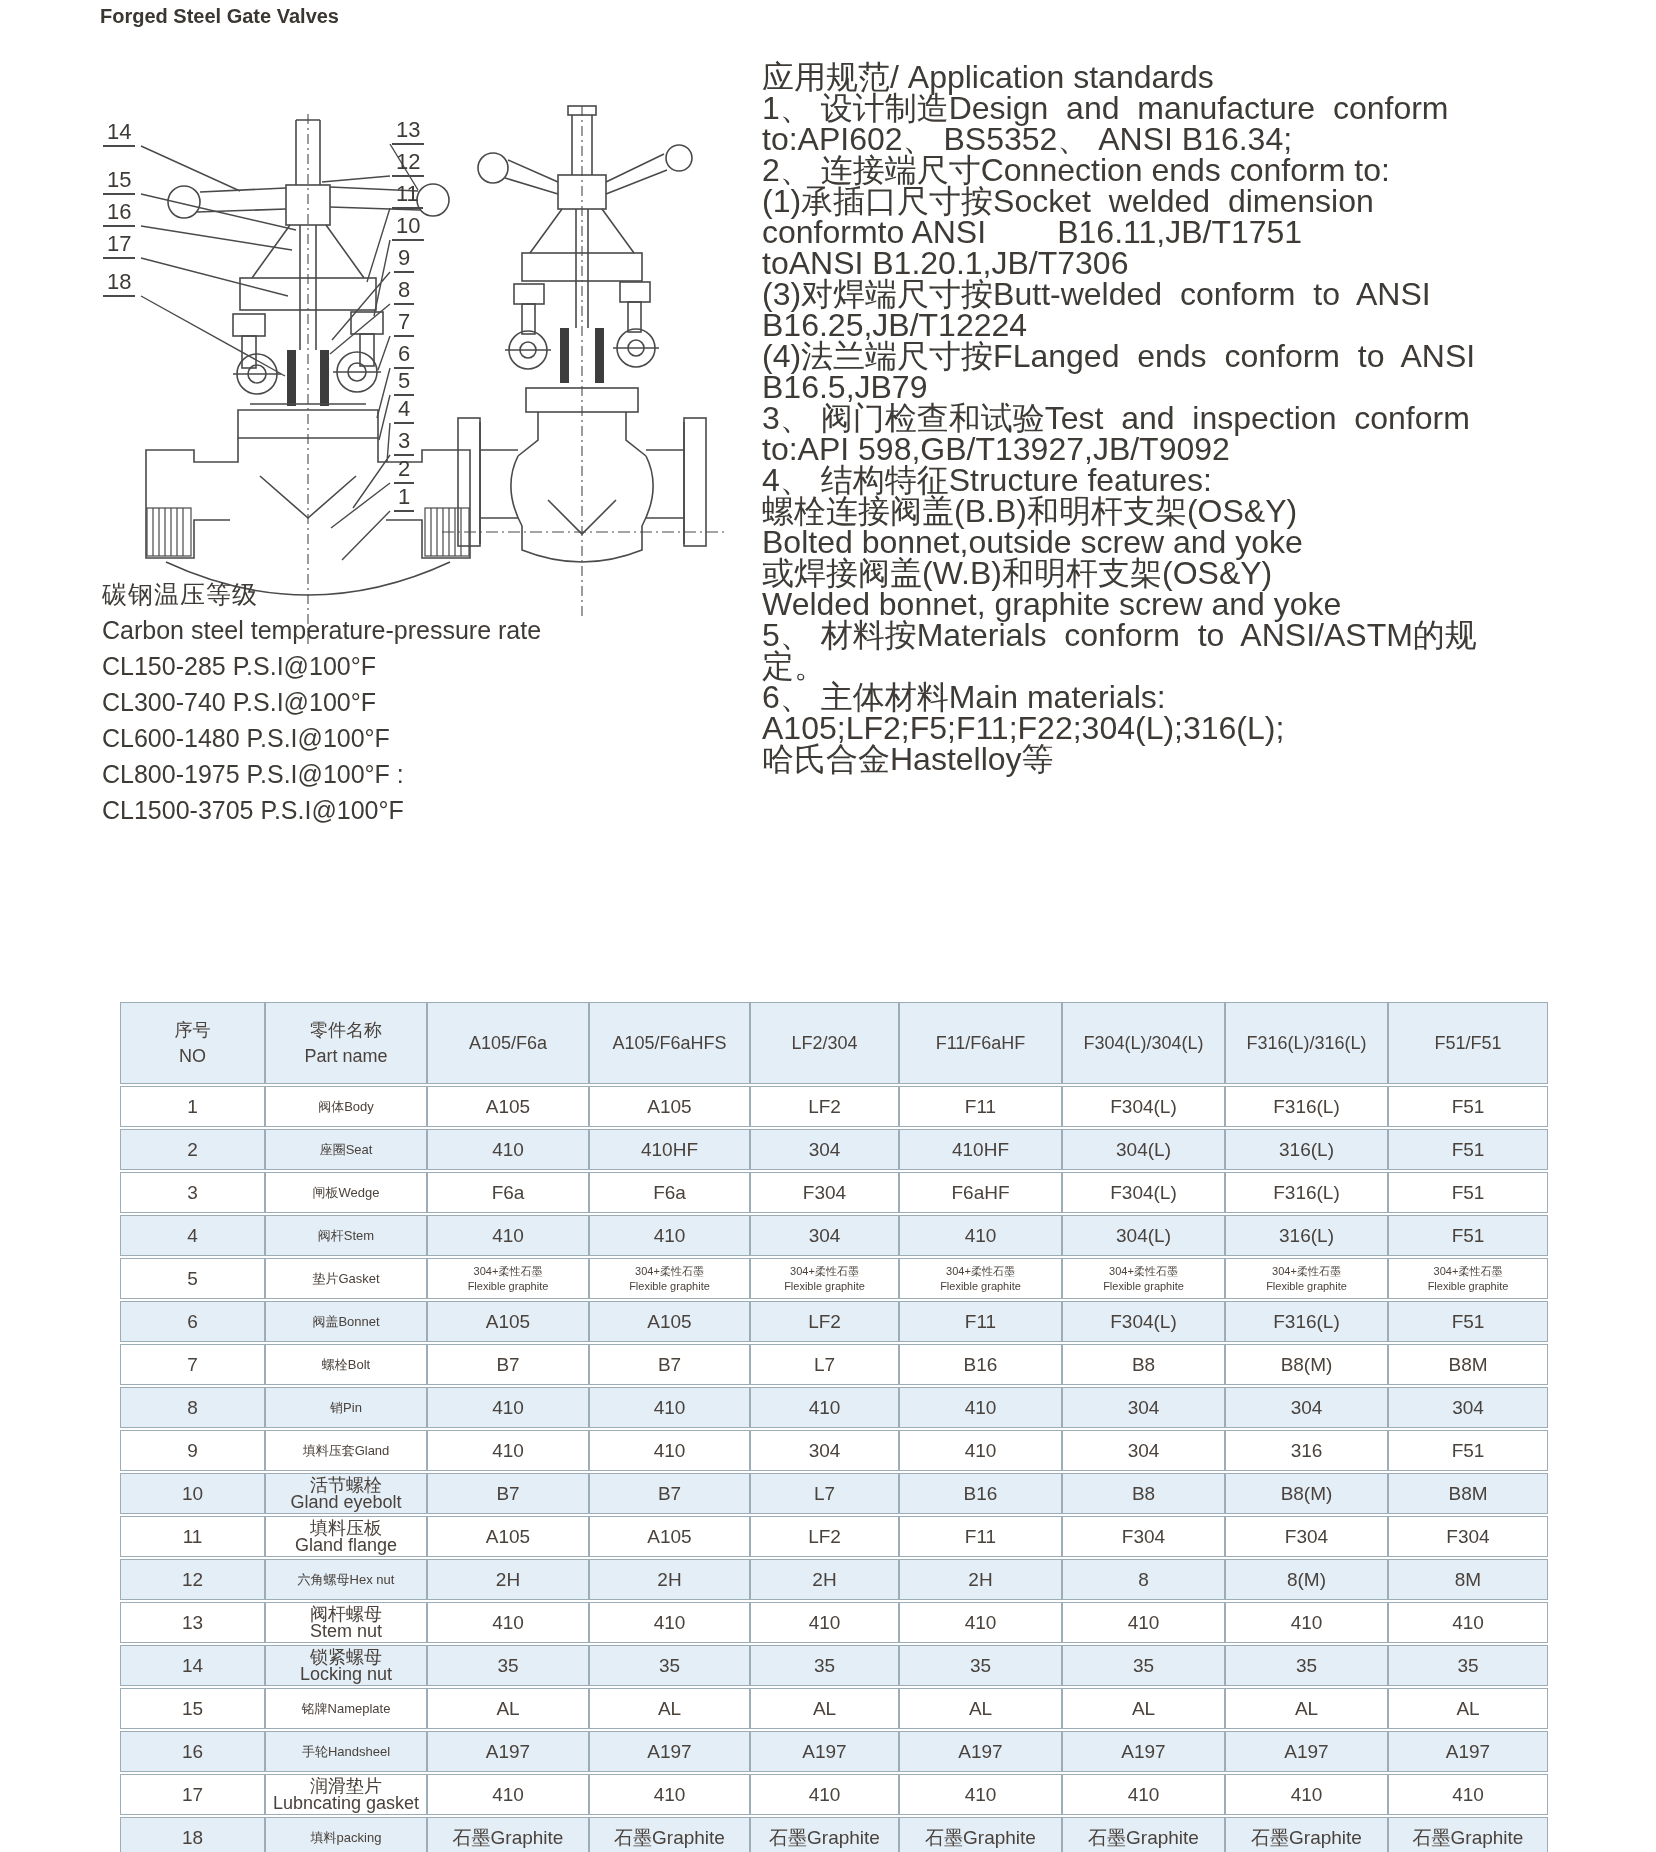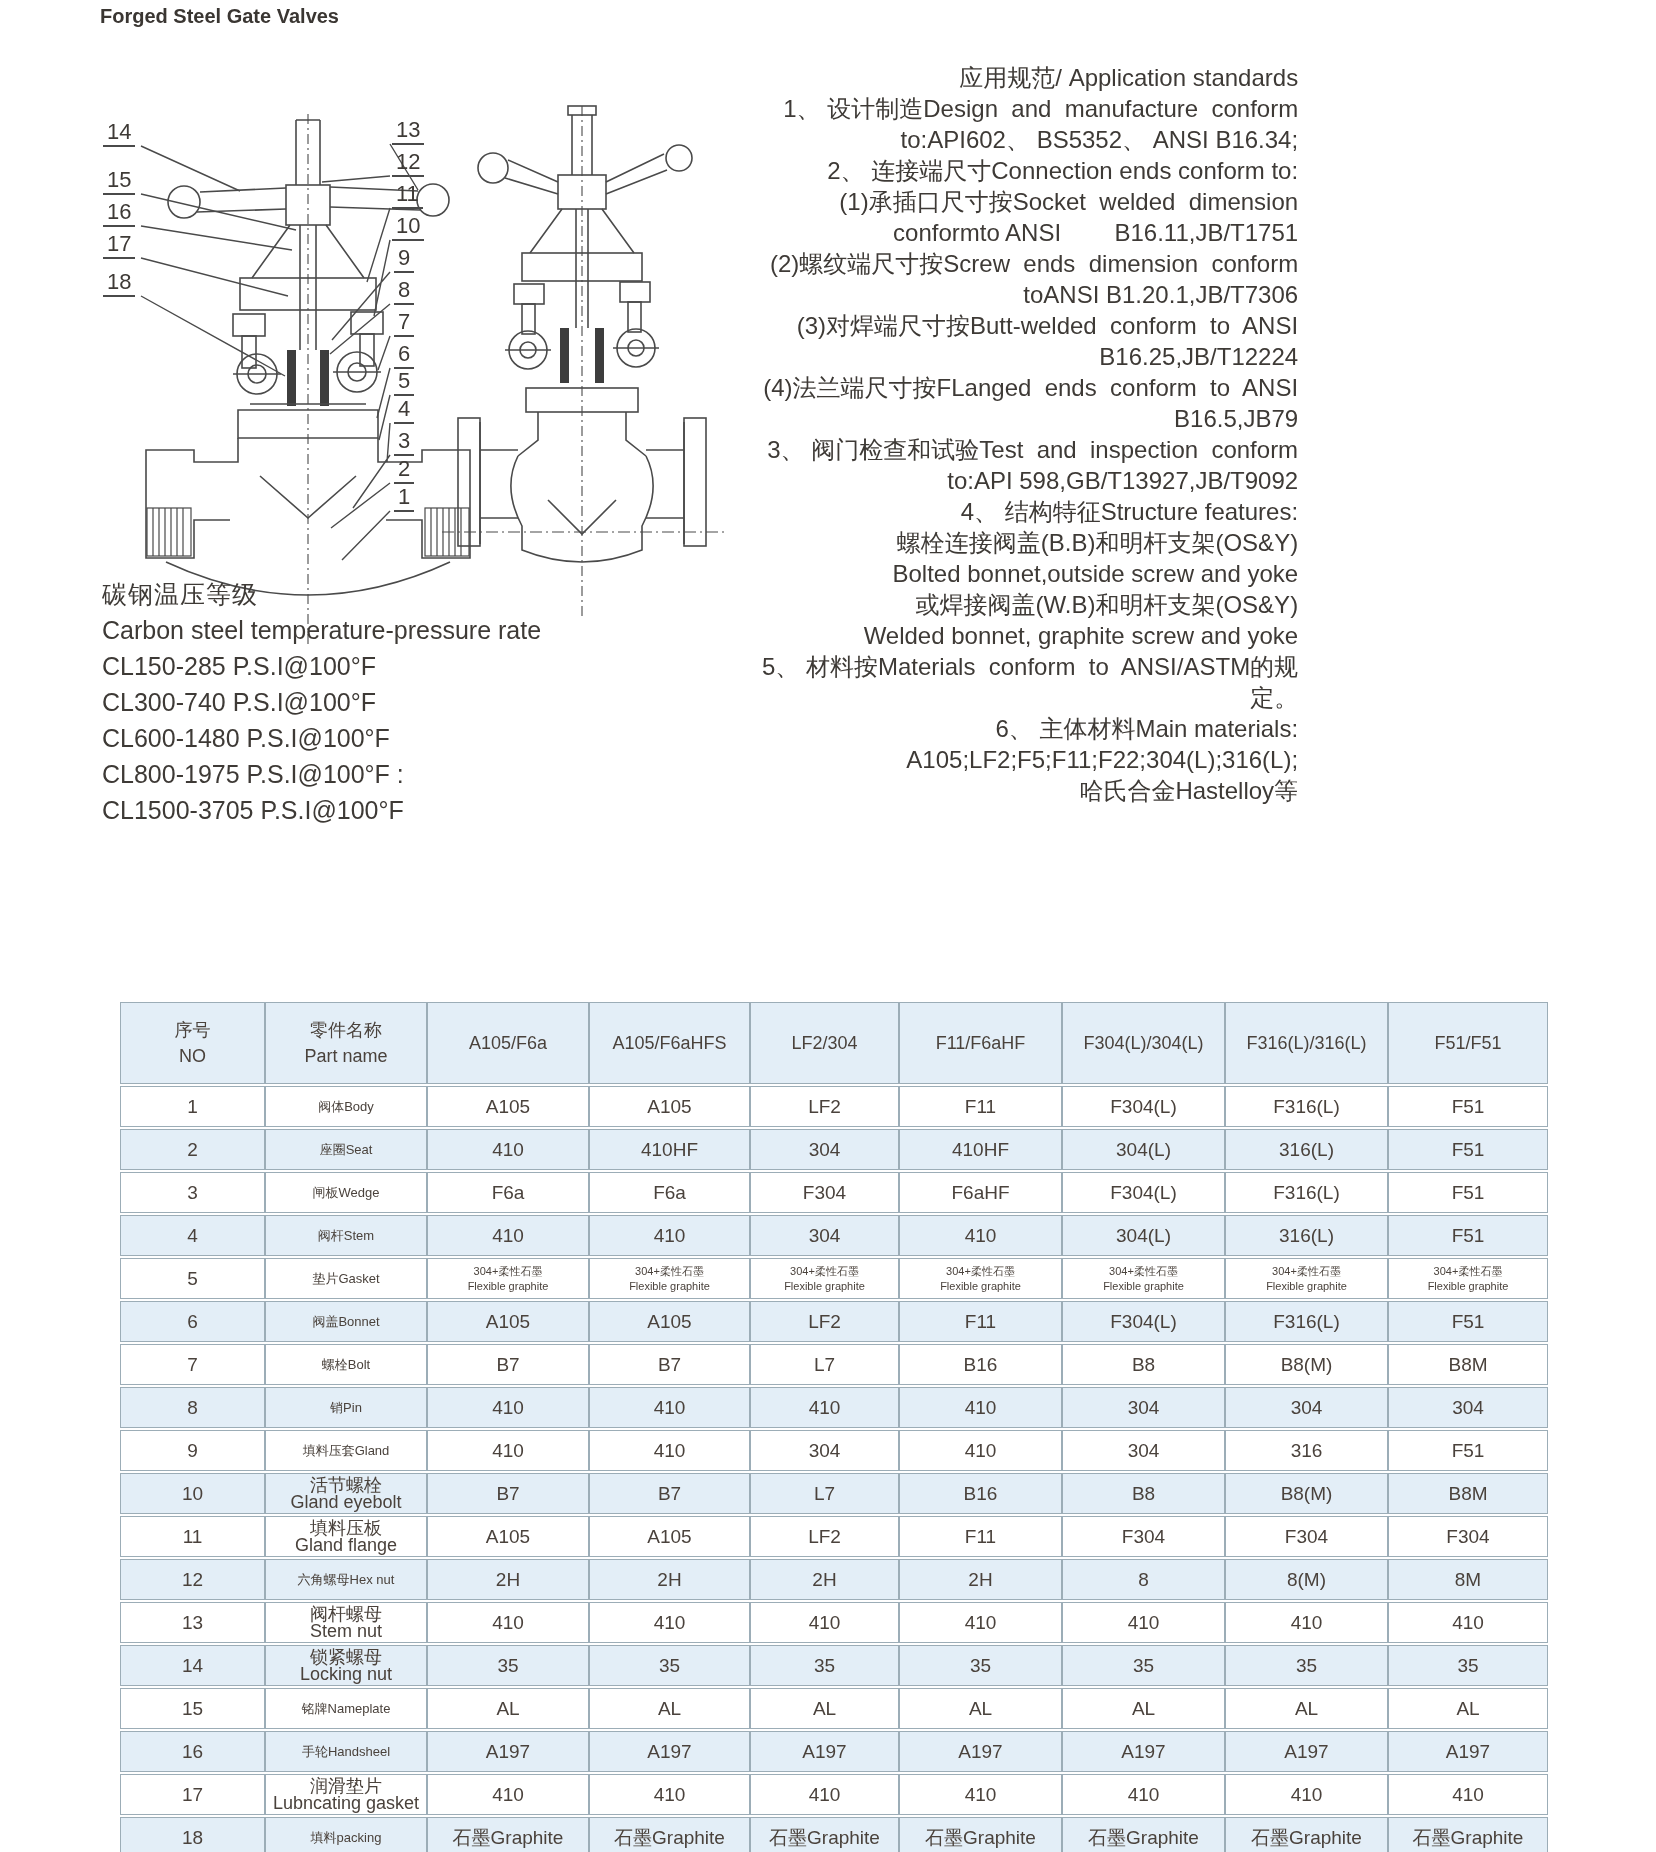--- a/index.html
+++ b/index.html
@@ -8,21 +8,21 @@
   .title{position:absolute;left:100px;top:5px;font-size:20px;font-weight:bold;color:#3a3632;}
   
   .drawing{position:absolute;left:90px;top:88px;width:680px;height:565px;}
   .drawing svg{position:absolute;left:0;top:0;}
   .callout{position:absolute;font-size:22px;line-height:24px;color:#3e3a36;
            border-bottom:2px solid #4a4a4a;padding:0 4px 1px 4px;}
   
   .temp{position:absolute;left:102px;top:576px;font-size:25px;line-height:36px;color:#3e3a36;}
   .temp .cn{letter-spacing:1px;}
   
-  .std{position:absolute;left:762px;top:62px;font-size:24px;line-height:31px;color:#3e3a36;text-align:right;}
+  .std{position:absolute;left:762px;top:62px;font-size:32px;line-height:31px;color:#3e3a36;}
   .std-line{white-space:pre;}
   
   .mat-table{position:absolute;left:120px;top:1000px;width:1428px;
              border-collapse:separate;border-spacing:0 2px;table-layout:fixed;
              font-size:19px;color:#4a423c;}
   .mat-table th,.mat-table td{border:1px solid #9cadb7;text-align:center;vertical-align:middle;
              padding:0 2px;background:#ffffff;overflow:hidden;}
   .mat-table th{height:80px;background:#e3eef7;font-weight:normal;font-size:18px;line-height:26px;}
   .mat-table td{height:39px;}
   .mat-table tr.alt td{background:#e3eef7;}
@@ -169,21 +169,20 @@
   </div>
 
   <div class="std">
     <div>
         <div class="std-line">应用规范/ Application standards</div>
         <div class="std-line">1、 设计制造Design  and  manufacture  conform</div>
         <div class="std-line">to:API602、 BS5352、 ANSI B16.34;</div>
         <div class="std-line">2、 连接端尺寸Connection ends conform to:</div>
         <div class="std-line">(1)承插口尺寸按Socket  welded  dimension</div>
         <div class="std-line">conformto ANSI        B16.11,JB/T1751</div>
-        <div class="std-line">(2)螺纹端尺寸按Screw  ends  dimension  conform</div>
         <div class="std-line">toANSI B1.20.1,JB/T7306</div>
         <div class="std-line">(3)对焊端尺寸按Butt-welded  conform  to  ANSI</div>
         <div class="std-line">B16.25,JB/T12224</div>
         <div class="std-line">(4)法兰端尺寸按FLanged  ends  conform  to  ANSI</div>
         <div class="std-line">B16.5,JB79</div>
         <div class="std-line">3、 阀门检查和试验Test  and  inspection  conform</div>
         <div class="std-line">to:API 598,GB/T13927,JB/T9092</div>
         <div class="std-line">4、 结构特征Structure features:</div>
         <div class="std-line">螺栓连接阀盖(B.B)和明杆支架(OS&amp;Y)</div>
         <div class="std-line">Bolted bonnet,outside screw and yoke</div>

